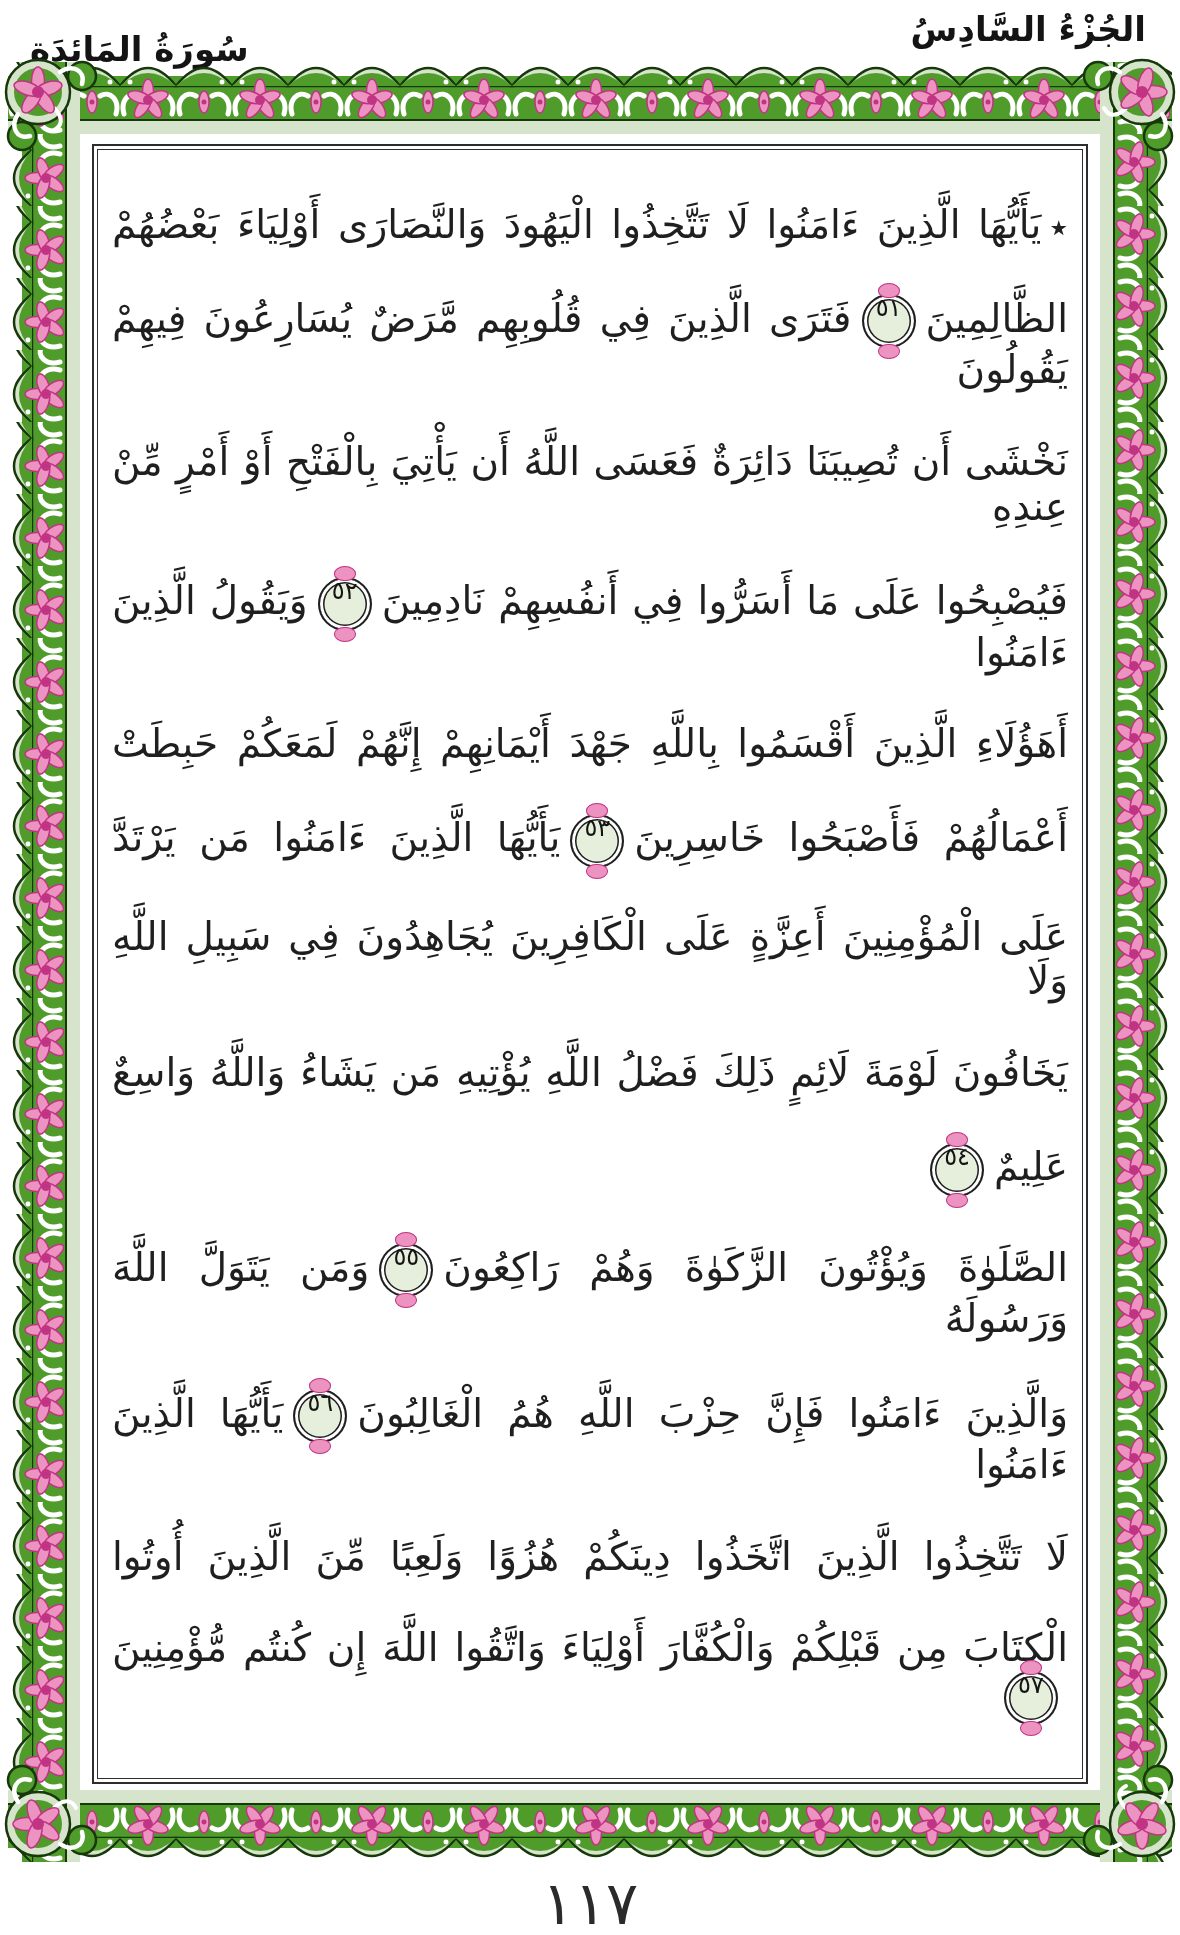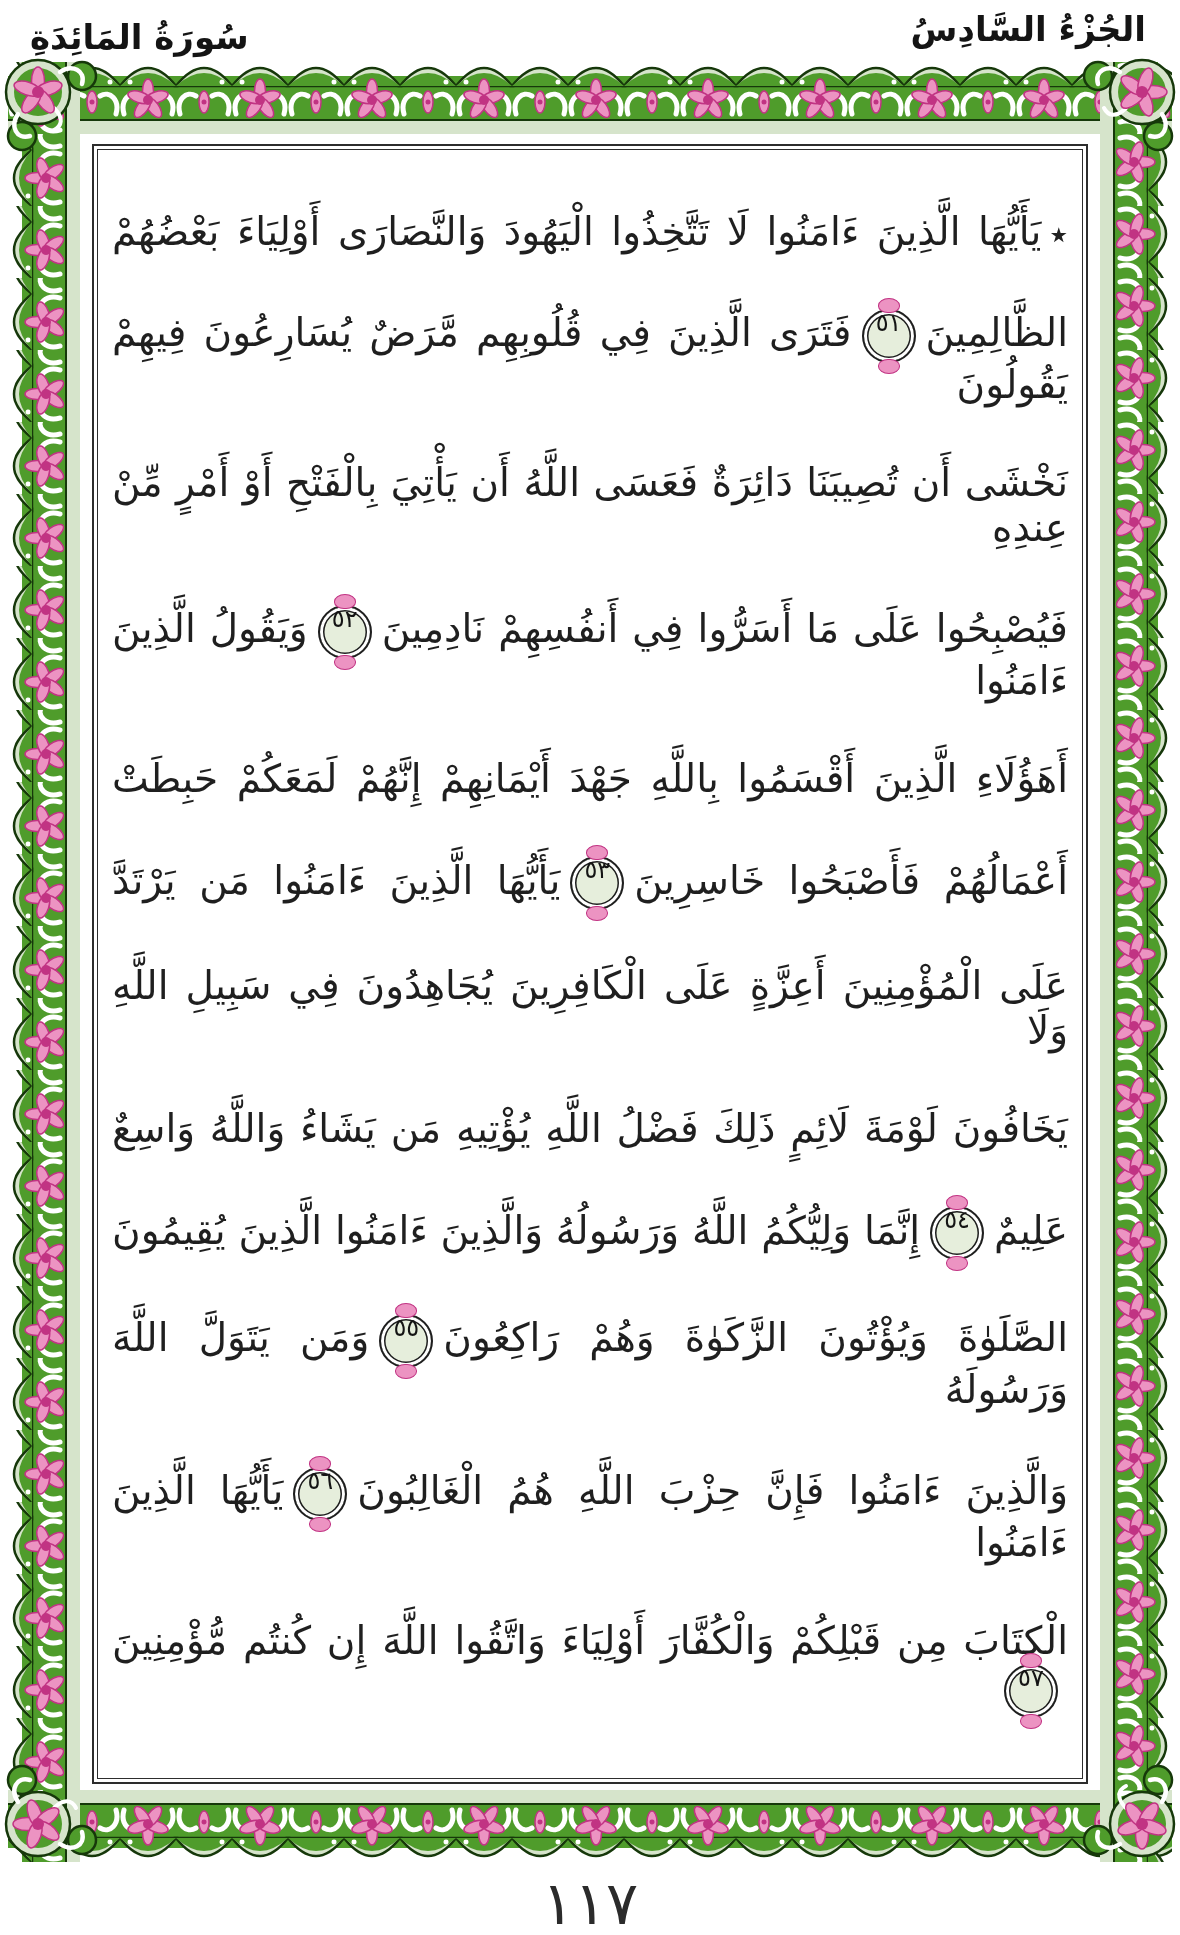--- a/index.html
+++ b/index.html
@@ -13,21 +13,21 @@
     width:1180px;height:1935px;position:relative;overflow:hidden;
     background:var(--paper);
     font-family:"DejaVu Sans",sans-serif;
   }
   
   .hdr{
     position:absolute;top:4px;color:#141414;font-size:34px;font-weight:bold;
     direction:rtl;white-space:nowrap;line-height:1.5;
   }
   .hdr-right{right:34px;}
-  .hdr-left{left:30px;top:12px;}
+  .hdr-left{left:30px;top:24px;}
   
   .bstrip{position:absolute;display:block;}
   .bstrip-top{left:8px;top:62px;width:1164px;height:72px;}
   .bstrip-bottom{left:8px;top:1790px;width:1164px;height:72px;}
   .bstrip-left{left:8px;top:62px;width:72px;height:1800px;}
   .bstrip-right{left:1100px;top:62px;width:72px;height:1800px;}
   .corner{position:absolute;width:104px;height:104px;}
   .corner-tl{left:2px;top:56px;}
   .corner-tr{left:1074px;top:56px;transform:rotate(90deg);}
   .corner-br{left:1074px;top:1756px;transform:rotate(180deg);}
@@ -191,26 +191,27 @@
           <span class="ayah-num">٥٢</span>
         </span><span class="ayah-text">وَيَقُولُ الَّذِينَ ءَامَنُوا</span></div>
       <div class="quran-line"><span class="ayah-text">أَهَؤُلَاءِ الَّذِينَ أَقْسَمُوا بِاللَّهِ جَهْدَ أَيْمَانِهِمْ إِنَّهُمْ لَمَعَكُمْ حَبِطَتْ</span></div>
       <div class="quran-line"><span class="ayah-text">أَعْمَالُهُمْ فَأَصْبَحُوا خَاسِرِينَ</span><span class="ayah-marker">
           <span class="ayah-num">٥٣</span>
         </span><span class="ayah-text">يَأَيُّهَا الَّذِينَ ءَامَنُوا مَن يَرْتَدَّ</span></div>
       <div class="quran-line"><span class="ayah-text">عَلَى الْمُؤْمِنِينَ أَعِزَّةٍ عَلَى الْكَافِرِينَ يُجَاهِدُونَ فِي سَبِيلِ اللَّهِ وَلَا</span></div>
       <div class="quran-line"><span class="ayah-text">يَخَافُونَ لَوْمَةَ لَائِمٍ ذَلِكَ فَضْلُ اللَّهِ يُؤْتِيهِ مَن يَشَاءُ وَاللَّهُ وَاسِعٌ</span></div>
       <div class="quran-line"><span class="ayah-text">عَلِيمٌ</span><span class="ayah-marker">
           <span class="ayah-num">٥٤</span>
-        </span><span class="ayah-text">إِنَّمَا وَلِيُّكُمُ اللَّهُ وَرَسُولُهُ وَالَّذِينَ ءَامَنُوا الَّذِينَ يُقِيمُونَ</span></div>
+        </span></div>
       <div class="quran-line"><span class="ayah-text">الصَّلَوٰةَ وَيُؤْتُونَ الزَّكَوٰةَ وَهُمْ رَاكِعُونَ</span><span class="ayah-marker">
           <span class="ayah-num">٥٥</span>
         </span><span class="ayah-text">وَمَن يَتَوَلَّ اللَّهَ وَرَسُولَهُ</span></div>
       <div class="quran-line"><span class="ayah-text">وَالَّذِينَ ءَامَنُوا فَإِنَّ حِزْبَ اللَّهِ هُمُ الْغَالِبُونَ</span><span class="ayah-marker">
           <span class="ayah-num">٥٦</span>
         </span><span class="ayah-text">يَأَيُّهَا الَّذِينَ ءَامَنُوا</span></div>
+      <div class="quran-line"><span class="ayah-text">لَا تَتَّخِذُوا الَّذِينَ اتَّخَذُوا دِينَكُمْ هُزُوًا وَلَعِبًا مِّنَ الَّذِينَ أُوتُوا</span></div>
       <div class="quran-line"><span class="ayah-text">الْكِتَابَ مِن قَبْلِكُمْ وَالْكُفَّارَ أَوْلِيَاءَ وَاتَّقُوا اللَّهَ إِن كُنتُم مُّؤْمِنِينَ</span><span class="ayah-marker">
           <span class="ayah-num">٥٧</span>
         </span></div>
     </div>
 </div>
 
 <div class="page-number">١١٧</div>
 
 </body></html>

